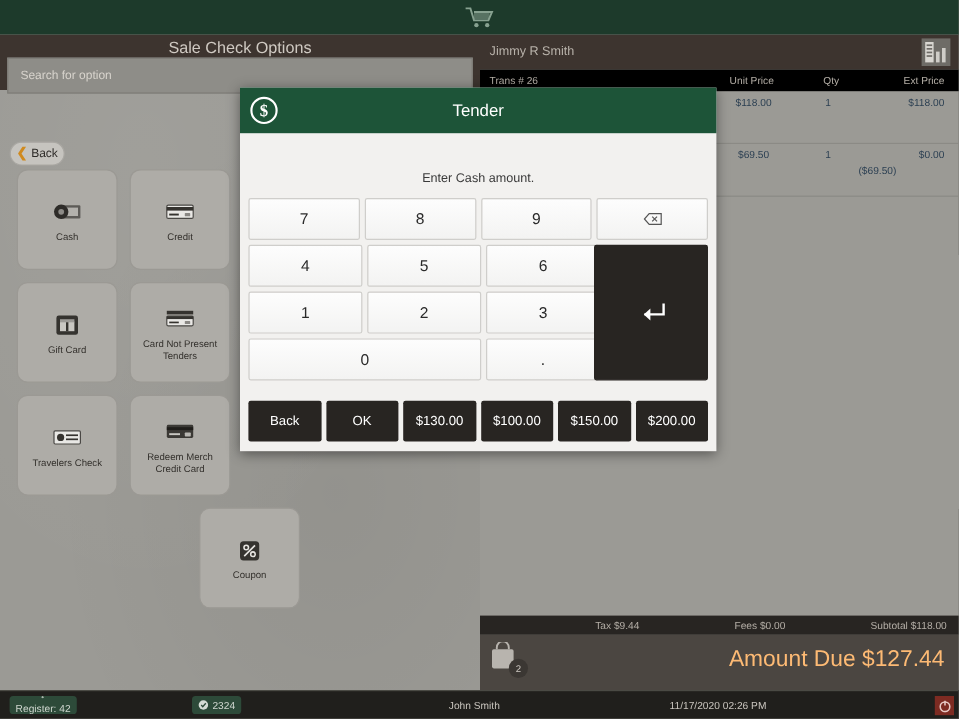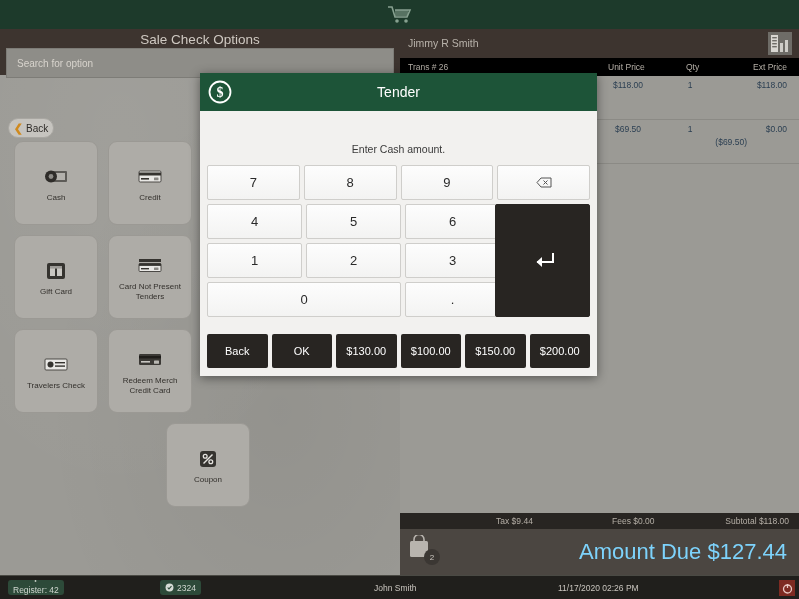--- a/index.html
+++ b/index.html
@@ -120,21 +120,21 @@
   }
   .bag-wrap { position: absolute; left: 8px; top: 6px; width: 34px; height: 32px; }
   .bag-badge {
     position: absolute; left: 16px; top: 14px;
     width: 16px; height: 16px; border-radius: 50%;
     background: #3b3733; color: #cfcac3;
     font-size: 8px; display: flex; align-items: center; justify-content: center;
   }
   .due-text {
     position: absolute; right: 12px; top: 10px;
-    font-size: 22px; color: #7dd3fc;
+    font-size: 19px; color: #fdba74;
   }
 
   
   .modal {
     position: absolute; left: 200px; top: 73px;
     width: 397px; height: 303px;
     background: #f2f1ef;
     box-shadow: 0 2px 10px rgba(0,0,0,.45);
   }
   .modal-head {

